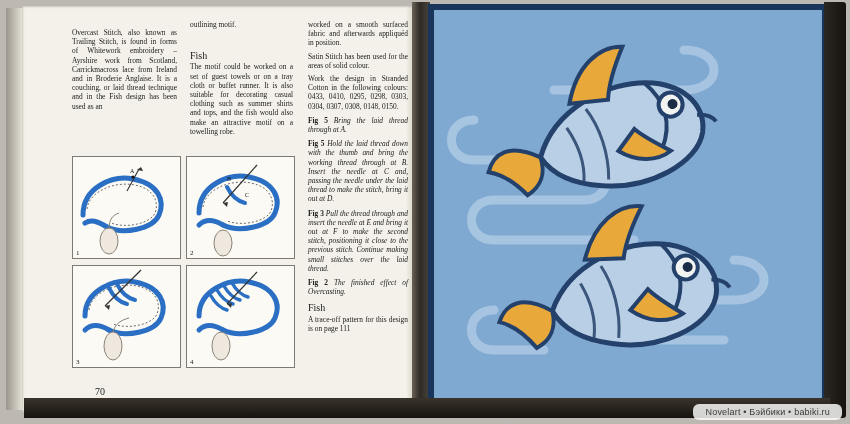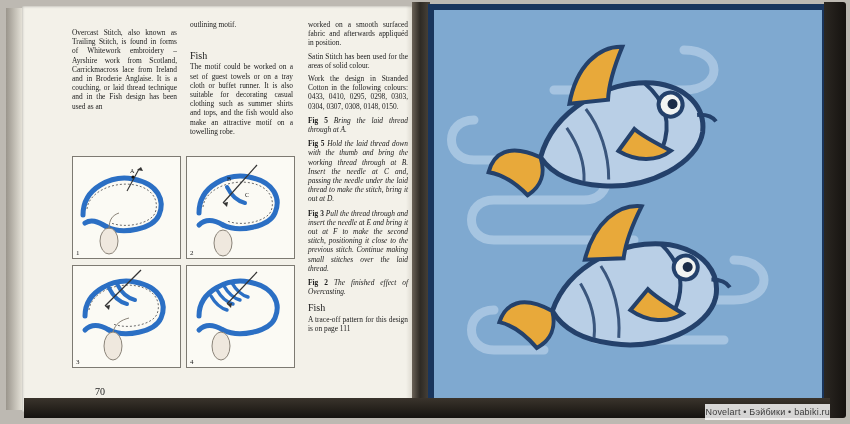--- a/index.html
+++ b/index.html
@@ -79,24 +79,24 @@
   .dcell{position:absolute;width:107px;height:101px;border:1px solid #7d7a72;background:#fbfaf4;overflow:hidden;}
   .d1{left:0;top:0;}
   .d2{left:114px;top:0;}
   .d3{left:0;top:109px;}
   .d4{left:114px;top:109px;}
   .dnum{position:absolute;left:3px;bottom:1px;font-size:7px;color:#222;}
   .dsvg{position:absolute;left:0;top:0;}
 
   
   .watermark{
-    position:absolute;right:20px;bottom:4px;
+    position:absolute;right:8px;bottom:4px;
     background:rgba(255,255,255,.82);
     color:#3b3b3b;font-family:"Liberation Sans",sans-serif;
-    font-size:9px;padding:3px 0;border-radius:0;letter-spacing:.2px;
+    font-size:9px;padding:3px 12px;border-radius:6px;letter-spacing:.2px;
   }
 </style>
 </head>
 <body>
 
 <div class="scene">
   <div class="table-bg"></div>
 
   <div class="page-edge-left"></div>
 

